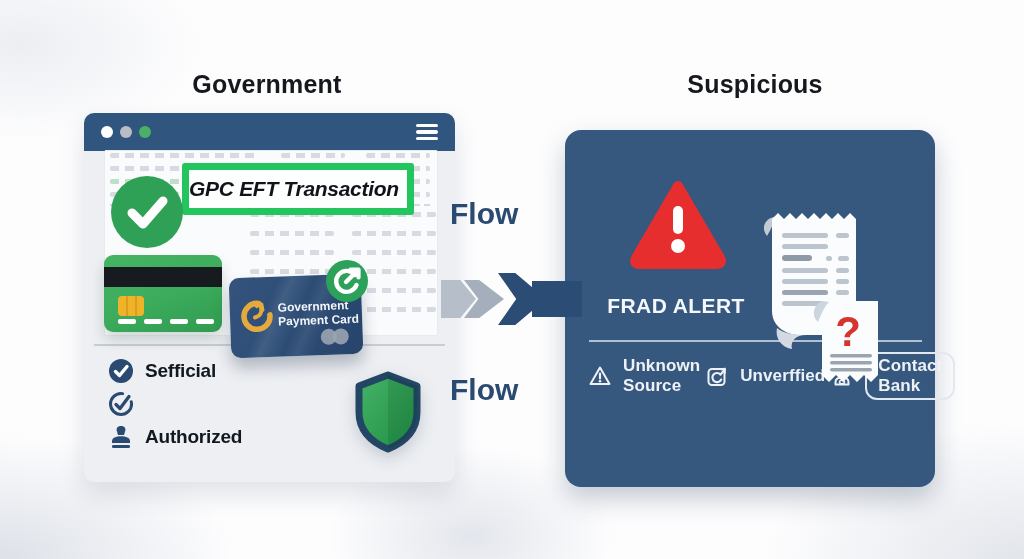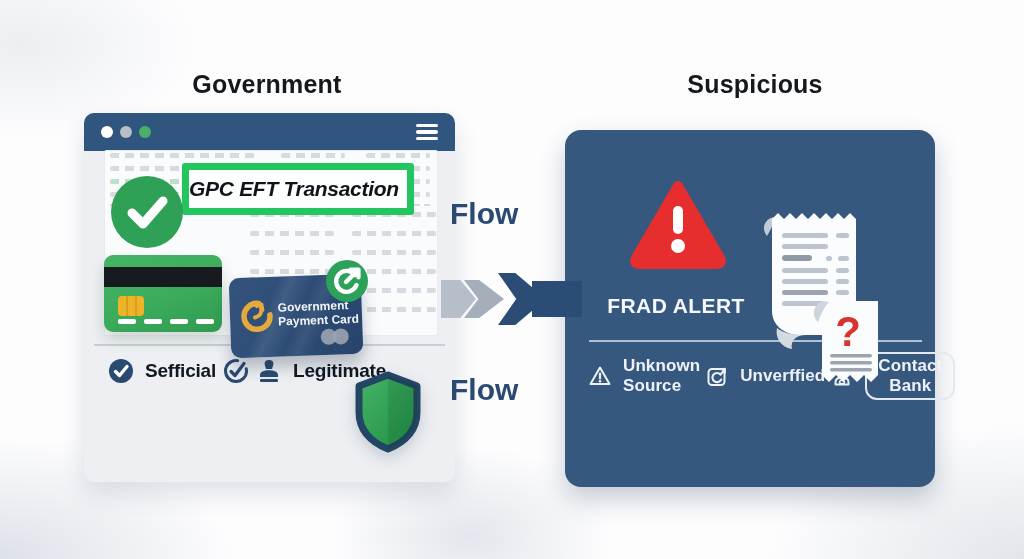--- a/index.html
+++ b/index.html
@@ -42,21 +42,21 @@
   .gcard .dash-row b{height:5px;border-radius:2px;background:#fff;flex:1;}
   .bcard{position:absolute;left:146px;top:163px;width:132px;height:80px;border-radius:10px;z-index:6;transform:rotate(-2deg);background:linear-gradient(115deg,#34547e 0%,#2d4d76 45%,#27446b 100%);box-shadow:0 10px 16px rgba(20,40,70,.28);color:#f2f5f9;}
   .bcard .shine{position:absolute;inset:0;border-radius:10px;background:linear-gradient(115deg,rgba(255,255,255,0) 30%,rgba(255,255,255,.09) 38%,rgba(255,255,255,0) 52%,rgba(255,255,255,.07) 60%,rgba(255,255,255,0) 70%);}
   .bcard .cardtext{position:absolute;left:48px;top:24px;font-size:12px;font-weight:700;line-height:1.2;}
   .bcard .mc{position:absolute;right:12px;bottom:10px;width:30px;height:16px;}
   .bcard .mc i{position:absolute;top:0;width:16px;height:16px;border-radius:50%;background:#9aa4b1;opacity:.9;}
   .bcard .mc i.m1{left:0}.bcard .mc i.m2{left:12px}
   .goldlogo{position:absolute;left:8px;top:20px;width:38px;height:38px;}
   .sharebadge{position:absolute;left:241px;top:146px;width:44px;height:44px;z-index:7;}
   .ldivider{position:absolute;left:10px;top:231px;width:351px;height:2px;background:#c9cdd3;z-index:2;}
-  .checklist{position:absolute;left:24px;top:245px;display:flex;flex-direction:row;gap:7px;z-index:3;}
+  .checklist{position:absolute;left:24px;top:245px;display:flex;flex-direction:column;gap:7px;z-index:3;}
   .check-item{display:flex;align-items:center;gap:11px;height:26px;}
   .check-item svg{width:26px;height:26px;flex:0 0 26px;}
   .check-item .lbl{font-size:19px;font-weight:700;color:#101820;letter-spacing:-.2px;}
   .shield{position:absolute;left:268px;top:257px;width:72px;height:84px;z-index:3;filter:drop-shadow(0 6px 8px rgba(40,60,90,.2));}
 
   
   .flow-label{position:absolute;left:450px;width:92px;text-align:left;font-size:30px;font-weight:700;color:#2b4a72;z-index:21;}
   .flow-label.top{top:197px}.flow-label.bot{top:373px}
   .arrow{position:absolute;left:440px;top:273px;width:145px;height:52px;z-index:20;}
   .arrow .s1{position:absolute;left:1px;top:7px;width:35px;height:38px;background:#b6bec9;clip-path:polygon(0 0,55% 0,100% 50%,55% 100%,0 100%);}
@@ -67,21 +67,21 @@
   
   .suspect{position:absolute;left:565px;top:130px;width:370px;height:357px;background:#36587f;border-radius:16px;box-shadow:0 12px 26px rgba(30,50,80,.25);}
   .warn-tri{position:absolute;left:63px;top:48px;width:100px;height:92px;}
   .alert-label{position:absolute;left:31px;top:164px;width:160px;text-align:center;font-size:21px;font-weight:700;color:#f4f7fb;letter-spacing:.4px;}
   .receipt{position:absolute;left:195px;top:75px;width:130px;height:190px;z-index:3;}
   .rdivider{position:absolute;left:24px;top:210px;width:333px;height:2px;background:rgba(230,238,246,.7);z-index:1;}
   .suslist{position:absolute;left:23px;top:233px;display:flex;flex-direction:row;gap:5px;z-index:2;}
   .sus-item{display:flex;align-items:center;gap:11px;height:26px;color:#eef2f7;}
   .sus-item svg{width:24px;height:24px;flex:0 0 24px;}
   .sus-item .lbl{font-size:17px;font-weight:700;letter-spacing:.1px;}
-  .pill{border:2px solid #e1e8f0;border-radius:12px;padding:2px 11px;display:inline-flex;align-items:center;text-align:center;}
+  .pill{border:2px solid #e1e8f0;border-radius:12px;padding:2px 11px;display:inline-flex;align-items:center;}
 </style>
 </head>
 <body>
 
 <div class="stage">
 
   <div class="col-title lt">Government</div>
   <div class="col-title rt">Suspicious</div>
 
   <section class="browser">
@@ -209,21 +209,21 @@
           <circle cx="13" cy="13" r="10.5" fill="none" stroke="#2b4a72" stroke-width="3" stroke-dasharray="53 13" stroke-dashoffset="-6" stroke-linecap="round" transform="rotate(-45 13 13)"></circle>
           <path d="M8 13.5 L12 17.5 L21 5.5" fill="none" stroke="#2b4a72" stroke-width="3.3" stroke-linecap="round" stroke-linejoin="round"></path>
         </svg>
       </div>
       <div class="check-item">
         <svg viewBox="0 0 26 26">
           <path d="M13 2 C9.5 2 8 4.2 8.8 7 L10 11 H16 L17.2 7 C18 4.2 16.5 2 13 2 Z" fill="#2b4a72"></path>
           <path d="M4 17 C4 13.8 8 12.2 13 12.2 C18 12.2 22 13.8 22 17 V19 H4 Z" fill="#2b4a72"></path>
           <rect x="4" y="21" width="18" height="3" rx="1.2" fill="#2b4a72"></rect>
         </svg>
-        <span class="lbl">Legitimate</span>
+        <span class="lbl">Authorized</span>
       </div>
     </div>
 
     <svg class="shield" viewBox="0 0 72 84">
       <defs>
         <linearGradient id="sg" x1="0" y1="0" x2="1" y2="1">
           <stop offset="0" stop-color="#45b368"></stop>
             <stop offset="1" stop-color="#1f8f44"></stop>
         </linearGradient>
       </defs>

